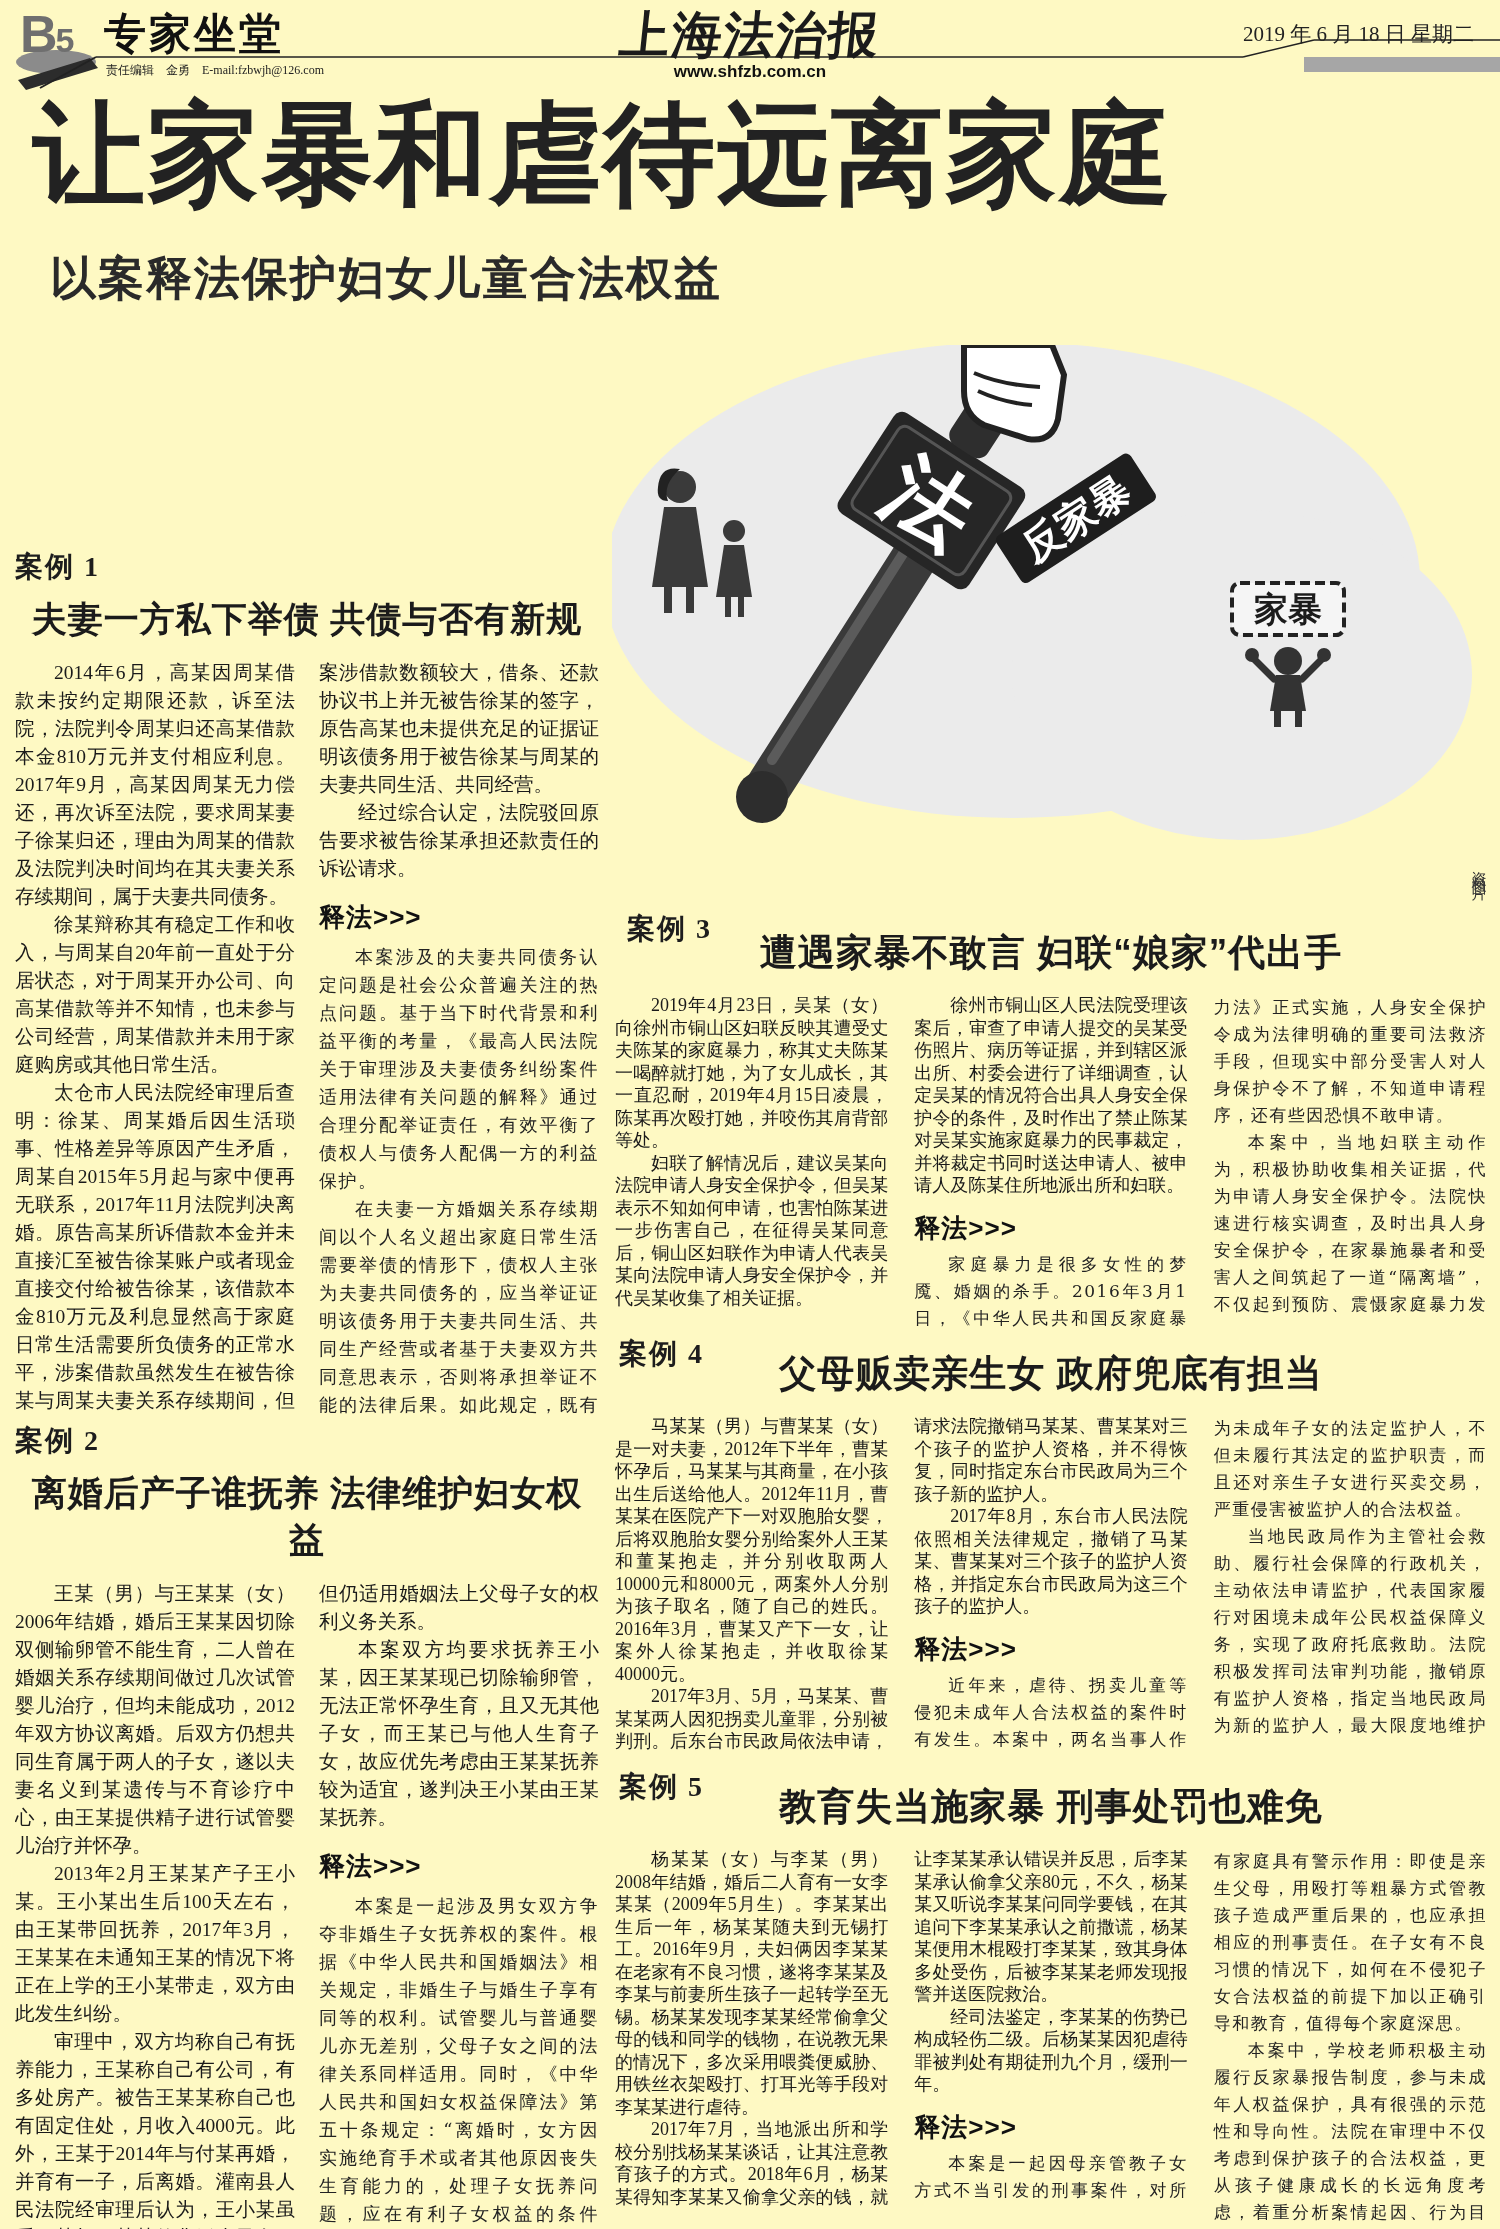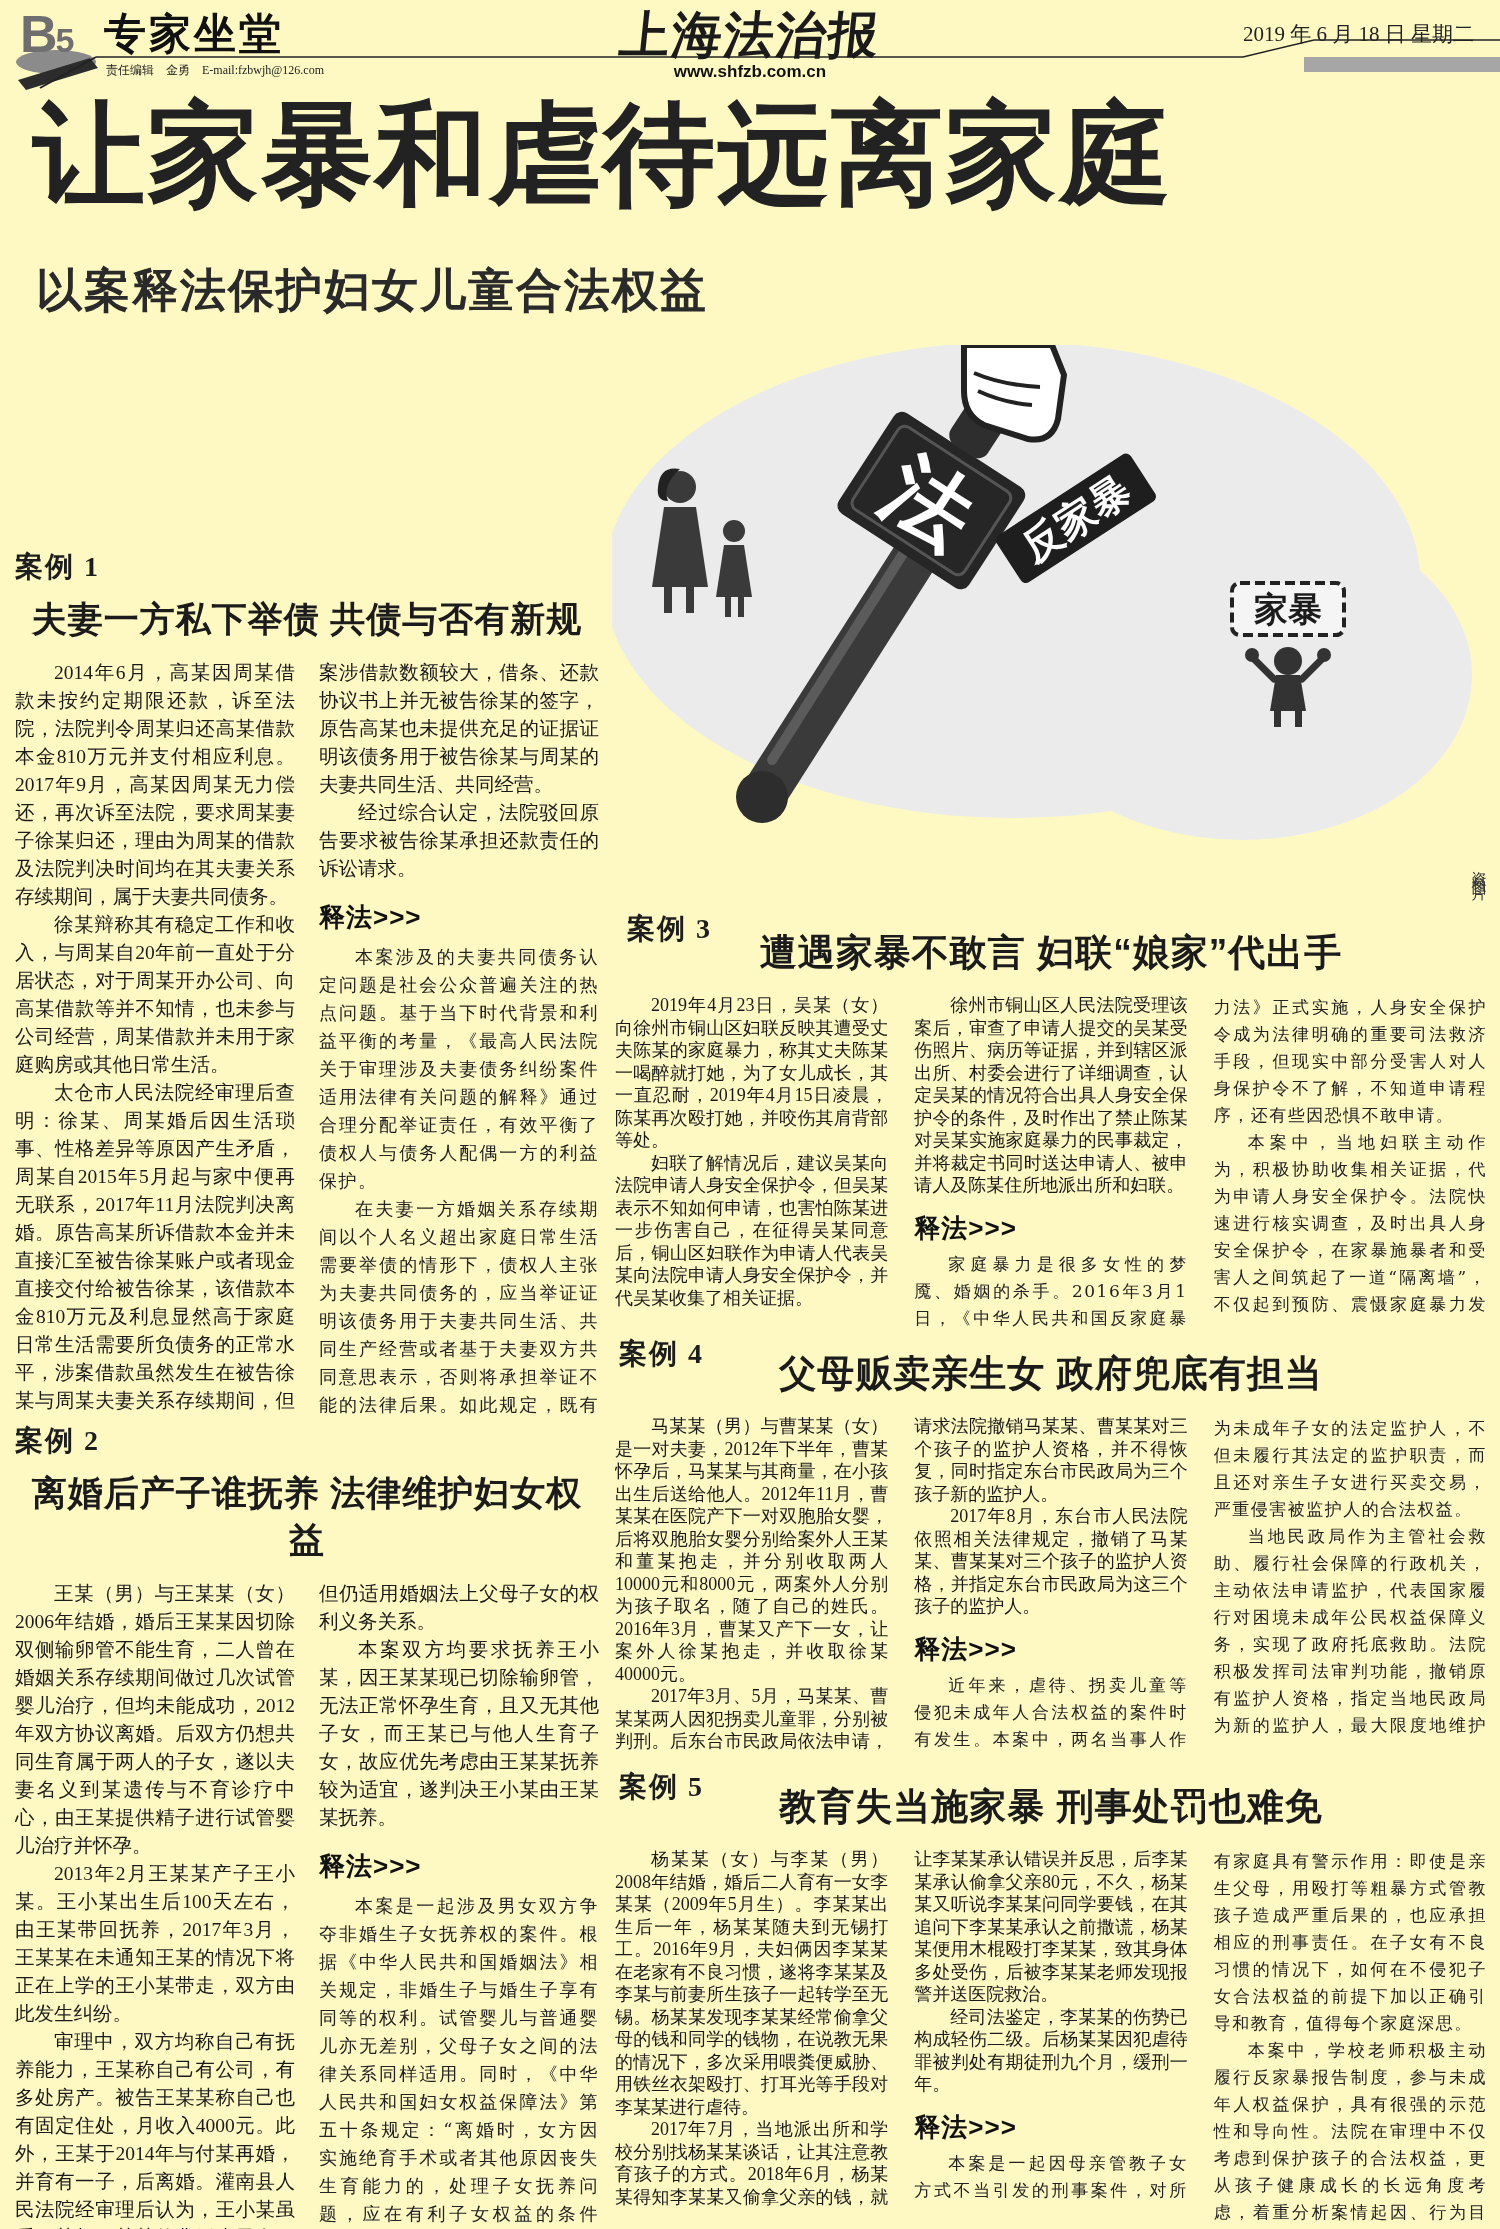--- a/index.html
+++ b/index.html
@@ -16,21 +16,21 @@
   .editor-line{position:absolute;left:106px;top:62px;font-size:12px;color:#222;font-family:"Liberation Serif","DejaVu Serif",serif;}
   .masthead{position:absolute;left:0;right:0;top:2px;text-align:center;font-size:50px;font-weight:900;
             font-family:"DejaVu Serif","Liberation Serif",serif;color:#1b1b1b;transform:skewX(-6deg);letter-spacing:2px;}
   .website{position:absolute;left:0;right:0;top:62px;text-align:center;font-size:17px;font-weight:700;color:#111;}
   .pubdate{position:absolute;right:26px;top:20px;font-size:21px;color:#222;
            font-family:"Liberation Serif","DejaVu Serif",serif;}
   .date-bar{position:absolute;right:0;top:57px;width:196px;height:15px;background:#a6a6a6;}
   
   .main-headline{position:absolute;left:33px;top:88px;font-size:112px;font-weight:900;color:#222;
                  letter-spacing:2px;line-height:1.2;white-space:nowrap;}
-  .sub-headline{position:absolute;left:36px;top:248px;font-size:46px;font-weight:800;color:#2a2a2a;letter-spacing:2px;margin-top:12px;}
+  .sub-headline{position:absolute;left:50px;top:248px;font-size:46px;font-weight:800;color:#2a2a2a;letter-spacing:2px;}
   
   .intro{position:absolute;left:30px;top:340px;width:578px;font-size:23px;line-height:40px;
          font-weight:600;color:#161616;text-align:justify;}
   .intro p{margin:0;text-indent:2em;}
   
   .case{position:absolute;}
   .case-label{font-size:28px;font-weight:700;color:#1d1d1d;font-family:"Liberation Serif","DejaVu Serif",serif;letter-spacing:2px;}
   .case-title{margin:10px 0 0 0;text-align:center;font-weight:900;color:#1b1b1b;}
   .case-title.left-t{font-size:35px;letter-spacing:1px;}
   .case-title.right-t{font-size:37px;letter-spacing:1px;}

